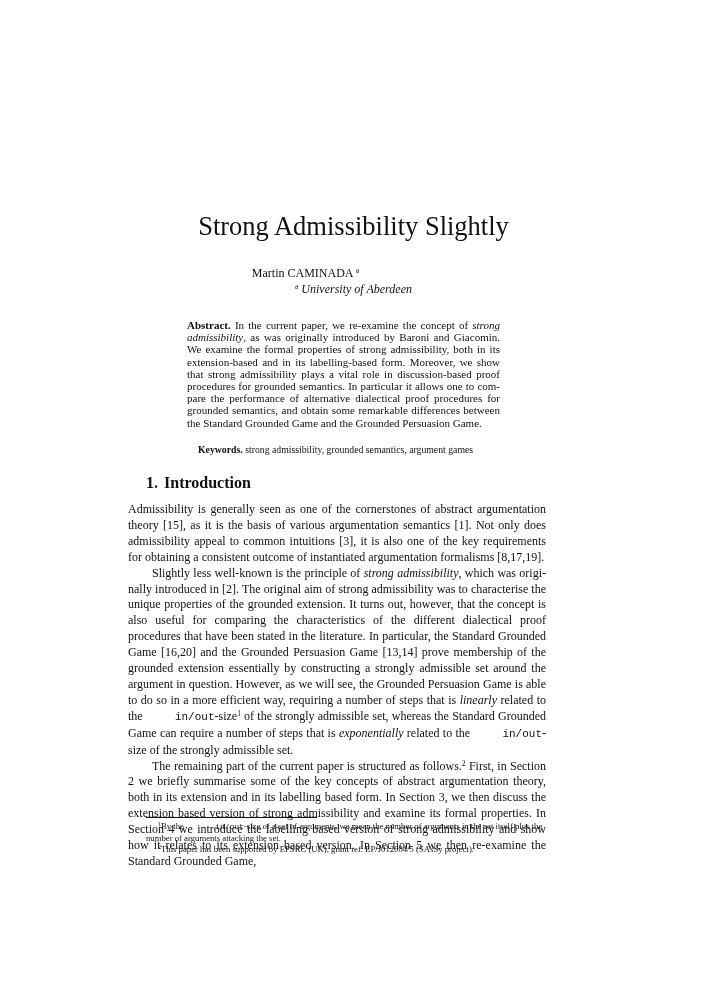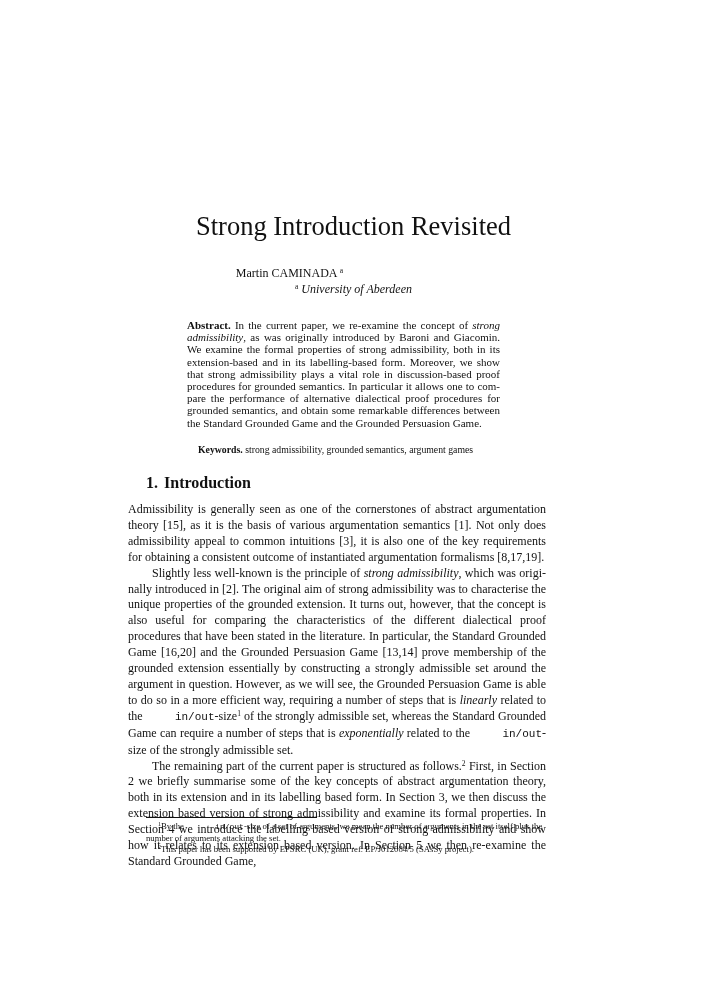--- a/index.html
+++ b/index.html
@@ -25,21 +25,21 @@
       left: 0; width: 707px;
       top: 209px;
       text-align: center;
       font-size: 26.5px;
       line-height: 34px;
       font-weight: normal;
       margin: 0;
     }
     .author {
       position: absolute;
-      left: 0; width: 579px;
+      left: 16px; width: 579px;
       top: 266px;
       text-align: center;
       font-size: 12px;
       line-height: 15px;
     }
     .affil {
       position: absolute;
       left: 0; width: 707px;
       top: 282px;
       text-align: center;
@@ -112,21 +112,21 @@
     .footnotes p.fn { text-indent: 12px; }
     .footnotes sup { font-size: 6px; vertical-align: 3px; }
     .footnotes .mono { font-size: 8px; }
     em { font-style: italic; }
   </style>
 </head>
 <body>
 
 <div class="page">
 
-  <h1 class="title">Strong Introduction Revisited</h1>
+  <h1 class="title">Strong Admissibility Slightly</h1>
 
   <div class="author">
     <span>Martin CAMINADA</span>
     <sup>a</sup>
   </div>
 
   <div class="affil">
     <sup>a</sup>
     <span>University of Aberdeen</span>
   </div>

